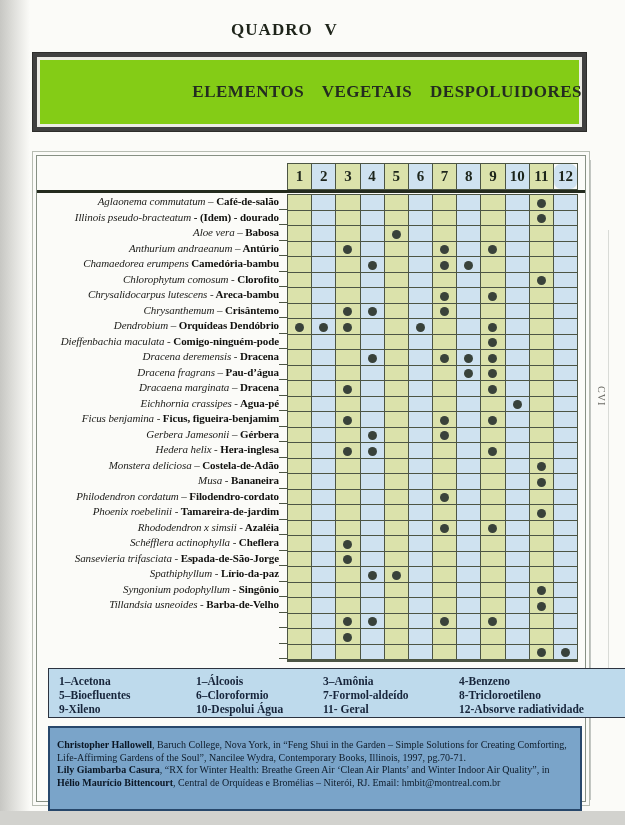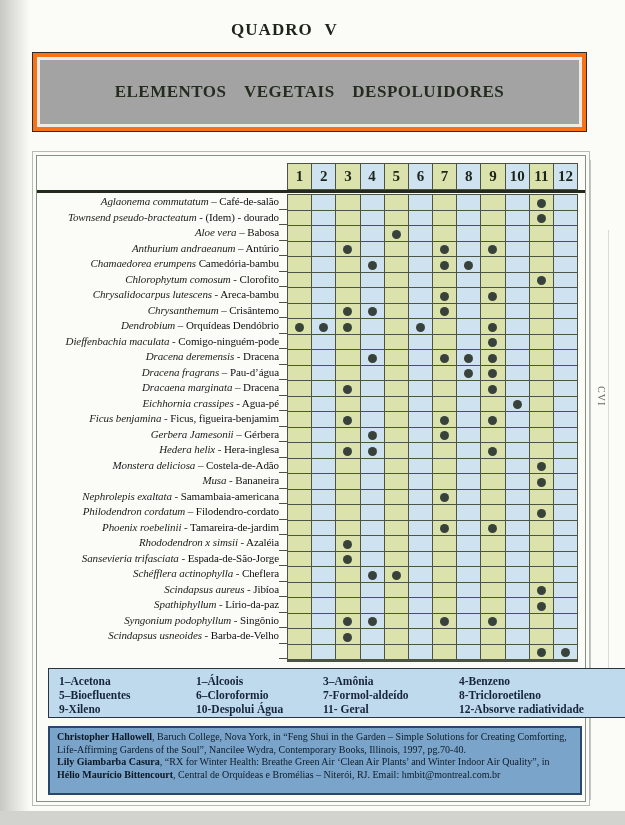--- a/index.html
+++ b/index.html
@@ -12,61 +12,61 @@
     background:linear-gradient(90deg,#c7c7c3 0%,#dcdcd8 40%,rgba(251,251,248,0) 100%);}
   .scan-edge-bottom{position:absolute;left:0;top:811px;width:625px;height:14px;background:#d2d2ce;}
   .scan-line-1{position:absolute;left:590px;top:160px;width:1px;height:640px;background:#c2c6c2;}
   .scan-line-2{position:absolute;left:608px;top:230px;width:1px;height:480px;background:#d9dbd7;}
 
   .qtitle{position:absolute;top:20px;left:0;width:625px;text-align:center;
     transform:translateX(-28px);
     font-size:17px;font-weight:bold;letter-spacing:1px;word-spacing:7px;color:#1e241a;}
 
   .title-box{position:absolute;left:33px;top:53px;width:553px;height:78px;box-sizing:border-box;
-    border:4px solid #f97316;box-shadow:0 0 0 1px #2d2d2b, inset 0 0 0 3px #edece6;
-    background:#a3a3a3;display:flex;align-items:center;justify-content:center;
+    border:4px solid #404040;box-shadow:0 0 0 1px #2d2d2b, inset 0 0 0 3px #edece6;
+    background:#84cc16;display:flex;align-items:center;justify-content:flex-end;
     font-size:17px;font-weight:bold;letter-spacing:.5px;word-spacing:13px;color:#242c20;}
 
   .frame{position:absolute;left:36px;top:155px;width:550px;height:647px;box-sizing:border-box;
     border:1px solid #879084;outline:1px solid #b7bcb2;outline-offset:3px;background:#fbfbf8;}
 
   .grid-header{position:absolute;left:250px;top:7px;width:291px;height:27px;box-sizing:border-box;
     display:flex;border:1px solid var(--gridline);}
   .hcell{flex:1;box-sizing:border-box;border-right:1px solid var(--gridline);
     text-align:center;line-height:25px;font-size:15px;font-weight:bold;color:#1d251b;}
-  .hcell:last-child{border-right:none;}
+  .hcell:last-child{border-right:none;border-radius:7px;}
   .green{background:var(--green);}
   .blue{background:var(--blue);}
 
   .thick-line{position:absolute;left:0;top:34px;width:100%;height:3px;background:#242b1e;}
 
   .tbody{position:absolute;left:0;top:38px;width:100%;display:flex;}
   .names{width:242px;}
   .nrow{height:15.5px;line-height:15.5px;text-align:right;white-space:nowrap;
     font-size:11px;color:#1b1b18;letter-spacing:-0.1px;}
   .nrow .sci{font-style:italic;}
-  .nrow .common{font-weight:normal;color:#10100e;}
+  .nrow .common{font-weight:bold;color:#10100e;}
   .ticks{width:8px;}
   .trow{height:15.5px;box-sizing:border-box;border-bottom:1px solid var(--gridline);}
   .grid{width:291px;box-sizing:border-box;border:1px solid var(--gridline);border-bottom-width:2px;}
   .grow{display:flex;height:15.5px;box-sizing:border-box;}
   .cell{flex:1;position:relative;box-sizing:border-box;
     border-right:1px solid var(--gridline);border-bottom:1px solid var(--gridline);}
   .cell:last-child{border-right:none;}
   .dot{position:absolute;left:50%;top:58%;width:9px;height:9px;margin:-4.5px 0 0 -4.5px;
     border-radius:50%;background:var(--dot);}
 
   .legend{position:absolute;left:11px;top:512px;width:618px;height:50px;box-sizing:border-box;
     background:var(--legendBg);border:1.5px solid #2c3340;
     display:grid;grid-template-columns:137px 127px 136px 1fr;align-content:start;
     padding:5px 0 0 10px;}
   .legend-item{font-size:11.5px;font-weight:bold;line-height:14px;color:#17253b;white-space:nowrap;}
 
-  .credits{position:absolute;left:11px;top:570px;width:534px;height:69px;box-sizing:border-box;
-    background:var(--creditsBg);border:2px solid #27476b;padding:3px 6px 0 7px;}
+  .credits{position:absolute;left:11px;top:570px;width:534px;height:85px;box-sizing:border-box;
+    background:var(--creditsBg);border:2px solid #27476b;padding:11px 6px 0 7px;}
   .credit-line{font-size:10px;line-height:12.6px;color:#0f1c2a;white-space:nowrap;overflow:hidden;}
   .credit-author{font-weight:bold;color:#0a1624;}
 
   .page-marker{position:absolute;left:596px;top:386px;
     writing-mode:vertical-rl;font-size:10px;color:#6c6c66;letter-spacing:1px;}
 </style>
 </head>
 <body>
 
 <div class="scan-edge-left"></div>
@@ -91,48 +91,46 @@
       <div class="hcell blue">8</div>
       <div class="hcell green">9</div>
       <div class="hcell blue">10</div>
       <div class="hcell green">11</div>
       <div class="hcell blue">12</div>
     </div>
   <div class="thick-line"></div>
   <div class="tbody">
     <div class="names">
         <div class="nrow"><span class="sci">Aglaonema commutatum –</span><span class="common"> Café-de-salão</span></div>
-        <div class="nrow"><span class="sci">Townsend pseudo-bracteatum</span><span class="common"> - (Idem) - dourado</span></div>
+        <div class="nrow"><span class="sci">Illinois pseudo-bracteatum</span><span class="common"> - (Idem) - dourado</span></div>
         <div class="nrow"><span class="sci">Aloe vera –</span><span class="common"> Babosa</span></div>
         <div class="nrow"><span class="sci">Anthurium andraeanum –</span><span class="common"> Antúrio</span></div>
         <div class="nrow"><span class="sci">Chamaedorea erumpens</span><span class="common"> Camedória-bambu</span></div>
         <div class="nrow"><span class="sci">Chlorophytum comosum -</span><span class="common"> Clorofito</span></div>
         <div class="nrow"><span class="sci">Chrysalidocarpus lutescens -</span><span class="common"> Areca-bambu</span></div>
         <div class="nrow"><span class="sci">Chrysanthemum –</span><span class="common"> Crisântemo</span></div>
         <div class="nrow"><span class="sci">Dendrobium –</span><span class="common"> Orquídeas Dendóbrio</span></div>
         <div class="nrow"><span class="sci">Dieffenbachia maculata -</span><span class="common"> Comigo-ninguém-pode</span></div>
         <div class="nrow"><span class="sci">Dracena deremensis -</span><span class="common"> Dracena</span></div>
         <div class="nrow"><span class="sci">Dracena fragrans –</span><span class="common"> Pau-d’água</span></div>
         <div class="nrow"><span class="sci">Dracaena marginata –</span><span class="common"> Dracena</span></div>
         <div class="nrow"><span class="sci">Eichhornia crassipes -</span><span class="common"> Agua-pé</span></div>
         <div class="nrow"><span class="sci">Ficus benjamina -</span><span class="common"> Ficus, figueira-benjamim</span></div>
         <div class="nrow"><span class="sci">Gerbera Jamesonii –</span><span class="common"> Gérbera</span></div>
         <div class="nrow"><span class="sci">Hedera helix -</span><span class="common"> Hera-inglesa</span></div>
         <div class="nrow"><span class="sci">Monstera deliciosa –</span><span class="common"> Costela-de-Adão</span></div>
         <div class="nrow"><span class="sci">Musa -</span><span class="common"> Bananeira</span></div>
-        <div class="nrow"><span class="sci">Nephrolepis exaltata -</span><span class="common"> Samambaia-americana</span></div>
         <div class="nrow"><span class="sci">Philodendron cordatum –</span><span class="common"> Filodendro-cordato</span></div>
         <div class="nrow"><span class="sci">Phoenix roebelinii -</span><span class="common"> Tamareira-de-jardim</span></div>
         <div class="nrow"><span class="sci">Rhododendron x simsii -</span><span class="common"> Azaléia</span></div>
+        <div class="nrow"><span class="sci">Schéfflera actinophylla -</span><span class="common"> Cheflera</span></div>
         <div class="nrow"><span class="sci">Sansevieria trifasciata -</span><span class="common"> Espada-de-São-Jorge</span></div>
-        <div class="nrow"><span class="sci">Schéfflera actinophylla -</span><span class="common"> Cheflera</span></div>
-        <div class="nrow"><span class="sci">Scindapsus aureus -</span><span class="common"> Jibíoa</span></div>
         <div class="nrow"><span class="sci">Spathiphyllum -</span><span class="common"> Lírio-da-paz</span></div>
         <div class="nrow"><span class="sci">Syngonium podophyllum -</span><span class="common"> Singônio</span></div>
-        <div class="nrow"><span class="sci">Scindapsus usneoides -</span><span class="common"> Barba-de-Velho</span></div>
+        <div class="nrow"><span class="sci">Tillandsia usneoides -</span><span class="common"> Barba-de-Velho</span></div>
       </div>
     <div class="ticks">
         <div class="trow"></div>
         <div class="trow"></div>
         <div class="trow"></div>
         <div class="trow"></div>
         <div class="trow"></div>
         <div class="trow"></div>
         <div class="trow"></div>
         <div class="trow"></div>
@@ -705,21 +703,21 @@
       <div class="legend-item">6–Cloroformio</div>
       <div class="legend-item">7-Formol-aldeído</div>
       <div class="legend-item">8-Tricloroetileno</div>
       <div class="legend-item">9-Xileno</div>
       <div class="legend-item">10-Despolui Água</div>
       <div class="legend-item">11- Geral</div>
       <div class="legend-item">12-Absorve radiatividade</div>
     </div>
   <div class="credits">
       <div class="credit-line"><span class="credit-author">Christopher Hallowell</span>, Baruch College, Nova York, in “Feng Shui in the Garden – Simple Solutions for Creating Comforting,</div>
-      <div class="credit-line">Life-Affirming Gardens of the Soul”, Nancilee Wydra, Contemporary Books, Illinois, 1997, pg.70-40.</div>
+      <div class="credit-line">Life-Affirming Gardens of the Soul”, Nancilee Wydra, Contemporary Books, Illinois, 1997, pg.70-71.</div>
       <div class="credit-line"><span class="credit-author">Lily Giambarba Casura</span>, “RX for Winter Health: Breathe Green Air ‘Clean Air Plants’ and Winter Indoor Air Quality”, in</div>
       <div class="credit-line"><span class="credit-author">Hélio Maurício Bittencourt</span>, Central de Orquídeas e Bromélias – Niterói, RJ. Email: hmbit@montreal.com.br</div>
     </div>
 </div>
 
 <div class="page-marker">CVI</div>
 
 <div class="scan-edge-bottom"></div>
 
 </body></html>

